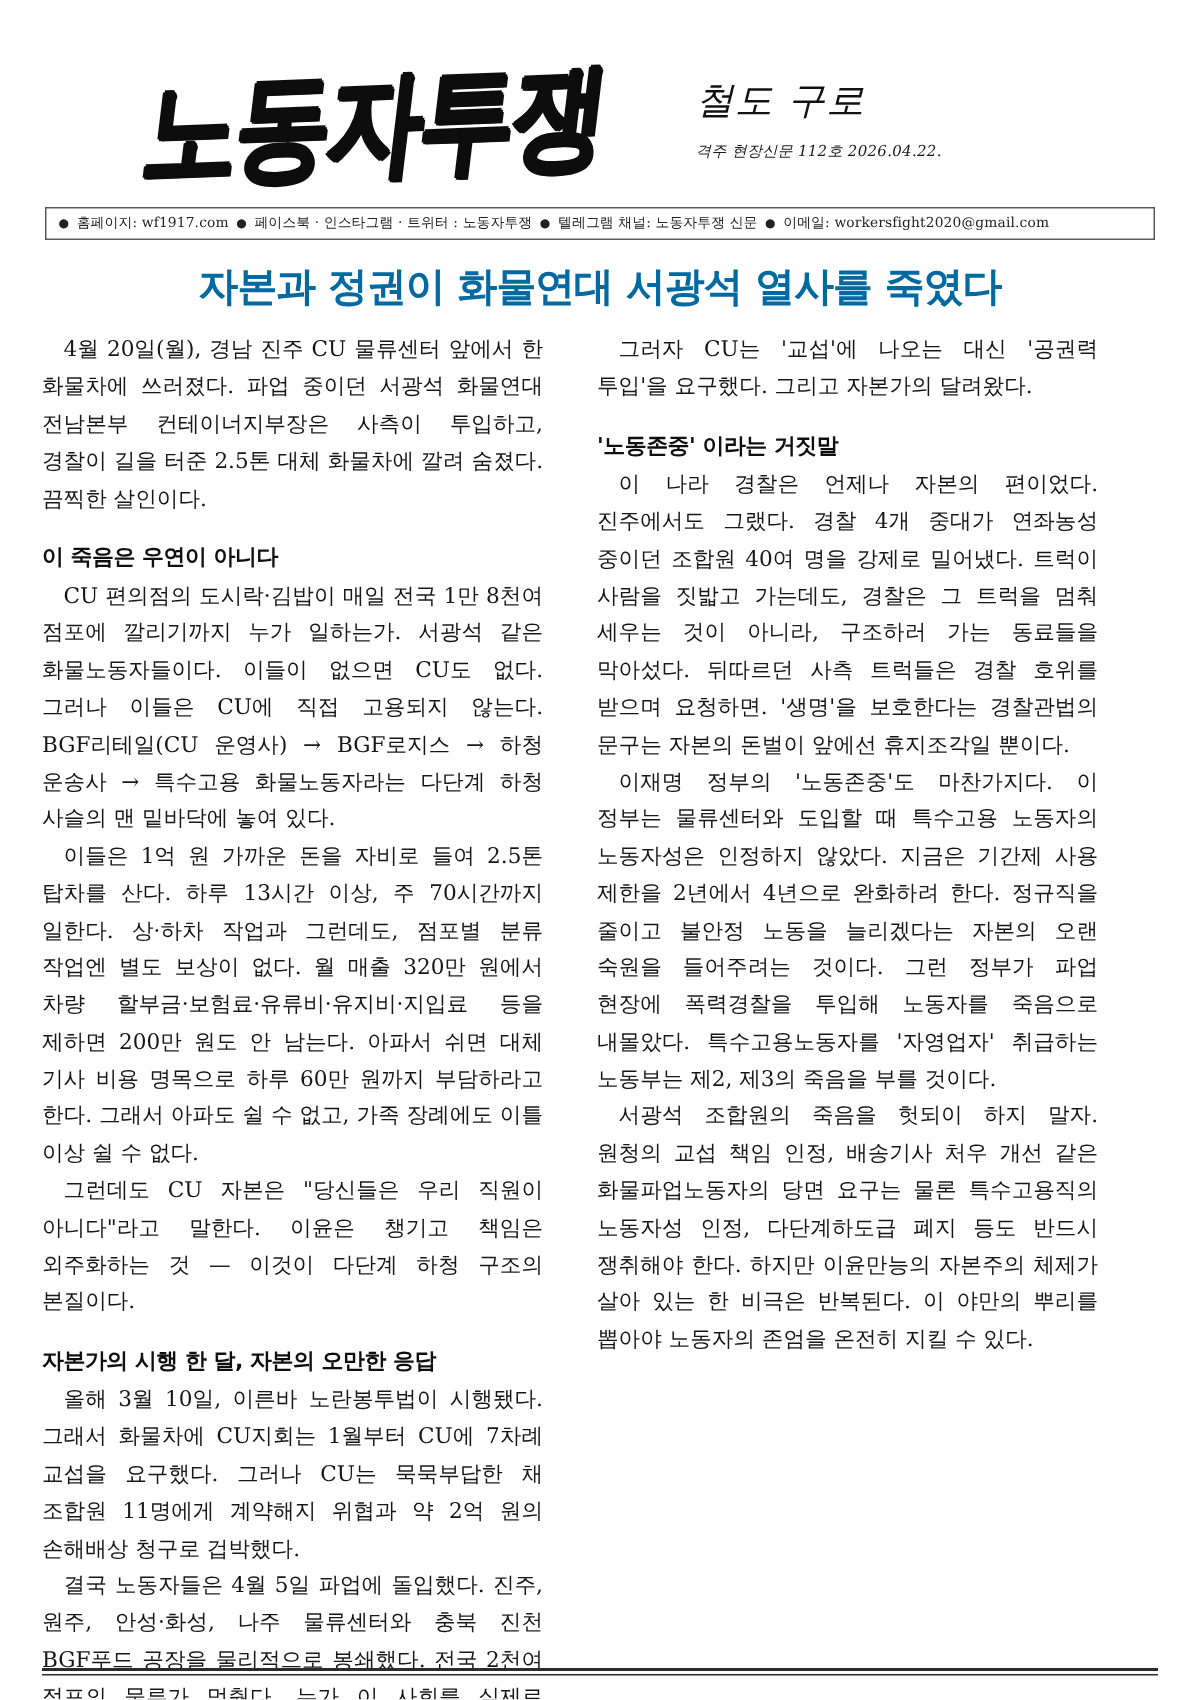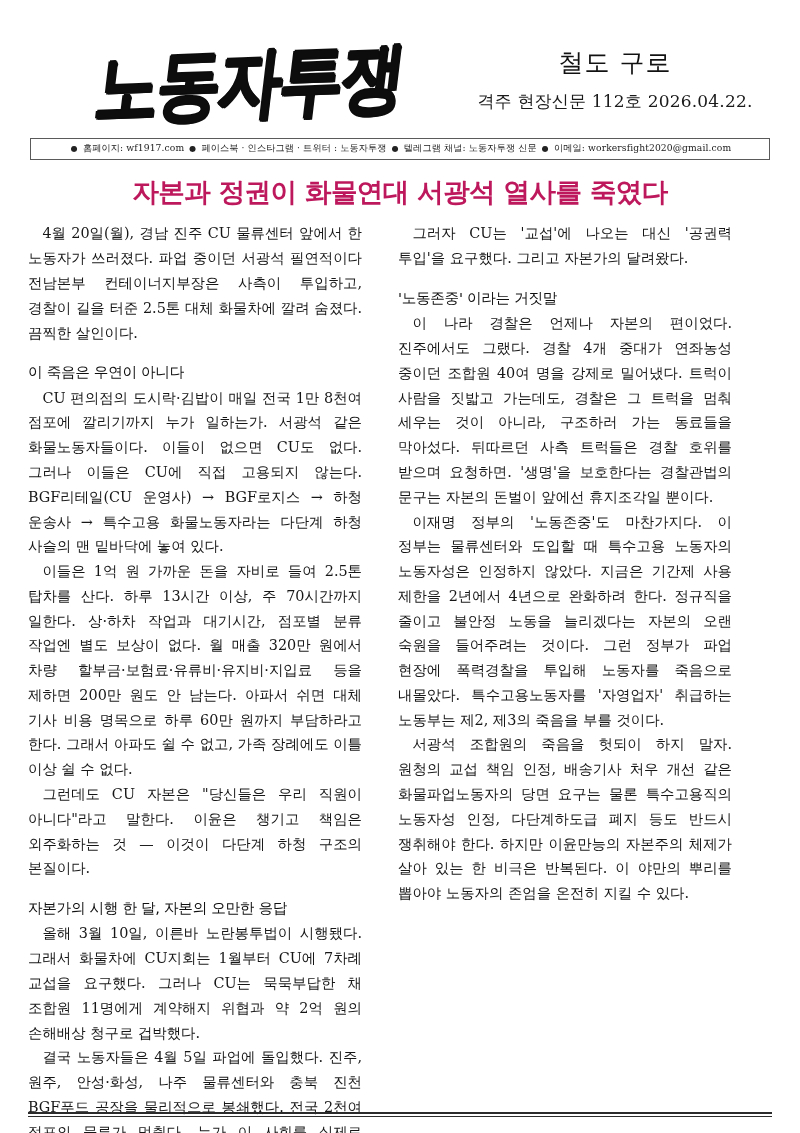--- a/index.html
+++ b/index.html
@@ -49,45 +49,44 @@
     white-space: nowrap;
     text-shadow:
       1.2px 0 0 #0d0d0d,
      -1.2px 0 0 #0d0d0d,
       0 1.1px 0 #0d0d0d,
       0 -1.1px 0 #0d0d0d,
       1.8px 1.2px 0 #0d0d0d;
   }
   .masthead-right {
     flex: 1 1 auto;
-    text-align: center;
     padding-bottom: 4px;
+    font-style: italic;
   }
   .edition-title {
     font-size: 25px;
     font-weight: 400;
     letter-spacing: 1px;
     color: #111;
     margin: 0 0 16px 0;
     line-height: 1.1;
   }
   .edition-sub {
-    font-size: 17px;
+    font-size: 10px;
     color: #1a1a1a;
     letter-spacing: 0.2px;
     line-height: 1.1;
     white-space: nowrap;
   }
 
   
   .contact-bar {
     margin: 16px 30px 0 30px;
     border: 1px solid #5a5a5a;
     padding: 3px 6px 4px 6px;
-    text-align: center;
     font-size: 9.2px;
     letter-spacing: 0.1px;
     color: #222;
     white-space: nowrap;
     overflow: hidden;
   }
   .contact-bar .bullet {
     font-size: 8px;
     vertical-align: middle;
     padding: 0 2px;
@@ -95,21 +94,21 @@
   .contact-bar .seg { display: inline; }
 
   
   .headline {
     margin: 17px 0 10px 0;
     text-align: center;
     font-family: "DejaVu Sans", "Liberation Sans", sans-serif;
     font-size: 26.5px;
     font-weight: 700;
     letter-spacing: -0.6px;
-    color: #be185d;
+    color: #0369a1;
     line-height: 1.15;
   }
 
   
   .columns {
     display: flex;
     padding: 4px 28px 0 28px;
     box-sizing: border-box;
     gap: 0;
   }
@@ -127,21 +126,21 @@
     text-justify: inter-character;
     margin: 0;
     text-indent: 1em;
     color: #161616;
     word-break: keep-all;
   }
 
   .subhead {
     font-family: "DejaVu Sans", "Liberation Sans", sans-serif;
     font-size: 14.6px;
-    font-weight: 400;
+    font-weight: 700;
     color: #0f0f0f;
     margin: 17px 0 3px 0;
     letter-spacing: -0.3px;
     line-height: 1.4;
     word-break: keep-all;
   }
 
   
   .bottom-rules {
     position: absolute;
@@ -180,24 +179,24 @@
     <span class="bullet">●</span>
     <span class="seg">텔레그램 채널: 노동자투쟁 신문</span>
     <span class="bullet">●</span>
     <span class="seg">이메일: workersfight2020@gmail.com</span>
   </div>
 
   <h1 class="headline">자본과 정권이 화물연대 서광석 열사를 죽였다</h1>
 
   <div class="columns">
     <div class="col left" id="left-col">
-        <p class="para">4월 20일(월), 경남 진주 CU 물류센터 앞에서 한 노동자가 쓰러졌다. 파업 중이던 서광석 필연적이다 전남본부 컨테이너지부장은 사측이 투입하고, 경찰이 길을 터준 2.5톤 대체 화물차에 깔려 숨졌다. 끔찍한 살인이다.</p>
+        <p class="para">4월 20일(월), 경남 진주 CU 물류센터 앞에서 한 화물차에 쓰러졌다. 파업 중이던 서광석 화물연대 전남본부 컨테이너지부장은 사측이 투입하고, 경찰이 길을 터준 2.5톤 대체 화물차에 깔려 숨졌다. 끔찍한 살인이다.</p>
         <h2 class="subhead">이 죽음은 우연이 아니다</h2>
         <p class="para">CU 편의점의 도시락·김밥이 매일 전국 1만 8천여 점포에 깔리기까지 누가 일하는가. 서광석 같은 화물노동자들이다. 이들이 없으면 CU도 없다. 그러나 이들은 CU에 직접 고용되지 않는다. BGF리테일(CU 운영사) → BGF로지스 → 하청 운송사 → 특수고용 화물노동자라는 다단계 하청 사슬의 맨 밑바닥에 놓여 있다.</p>
-        <p class="para">이들은 1억 원 가까운 돈을 자비로 들여 2.5톤 탑차를 산다. 하루 13시간 이상, 주 70시간까지 일한다. 상·하차 작업과 대기시간, 점포별 분류 작업엔 별도 보상이 없다. 월 매출 320만 원에서 차량 할부금·보험료·유류비·유지비·지입료 등을 제하면 200만 원도 안 남는다. 아파서 쉬면 대체 기사 비용 명목으로 하루 60만 원까지 부담하라고 한다. 그래서 아파도 쉴 수 없고, 가족 장례에도 이틀 이상 쉴 수 없다.</p>
+        <p class="para">이들은 1억 원 가까운 돈을 자비로 들여 2.5톤 탑차를 산다. 하루 13시간 이상, 주 70시간까지 일한다. 상·하차 작업과 그런데도, 점포별 분류 작업엔 별도 보상이 없다. 월 매출 320만 원에서 차량 할부금·보험료·유류비·유지비·지입료 등을 제하면 200만 원도 안 남는다. 아파서 쉬면 대체 기사 비용 명목으로 하루 60만 원까지 부담하라고 한다. 그래서 아파도 쉴 수 없고, 가족 장례에도 이틀 이상 쉴 수 없다.</p>
         <p class="para">그런데도 CU 자본은 "당신들은 우리 직원이 아니다"라고 말한다. 이윤은 챙기고 책임은 외주화하는 것 — 이것이 다단계 하청 구조의 본질이다.</p>
         <h2 class="subhead">자본가의 시행 한 달, 자본의 오만한 응답</h2>
         <p class="para">올해 3월 10일, 이른바 노란봉투법이 시행됐다. 그래서 화물차에 CU지회는 1월부터 CU에 7차례 교섭을 요구했다. 그러나 CU는 묵묵부답한 채 조합원 11명에게 계약해지 위협과 약 2억 원의 손해배상 청구로 겁박했다.</p>
         <p class="para">결국 노동자들은 4월 5일 파업에 돌입했다. 진주, 원주, 안성·화성, 나주 물류센터와 충북 진천 BGF푸드 공장을 물리적으로 봉쇄했다. 전국 2천여 점포의 물류가 멈췄다. 누가 이 사회를 실제로 움직이는가. CU 임원 같은 자본가들이 아니다. 화물노동자, 물류창고 노동자, 공장 노동자들이다. 노동자가 멈추면 사회가 멈춘다.</p>
       </div>
     <div class="col right" id="right-col">
         <p class="para">그러자 CU는 '교섭'에 나오는 대신 '공권력 투입'을 요구했다. 그리고 자본가의 달려왔다.</p>
         <h2 class="subhead">'노동존중' 이라는 거짓말</h2>
         <p class="para">이 나라 경찰은 언제나 자본의 편이었다. 진주에서도 그랬다. 경찰 4개 중대가 연좌농성 중이던 조합원 40여 명을 강제로 밀어냈다. 트럭이 사람을 짓밟고 가는데도, 경찰은 그 트럭을 멈춰 세우는 것이 아니라, 구조하러 가는 동료들을 막아섰다. 뒤따르던 사측 트럭들은 경찰 호위를 받으며 요청하면. '생명'을 보호한다는 경찰관법의 문구는 자본의 돈벌이 앞에선 휴지조각일 뿐이다.</p>
         <p class="para">이재명 정부의 '노동존중'도 마찬가지다. 이 정부는 물류센터와 도입할 때 특수고용 노동자의 노동자성은 인정하지 않았다. 지금은 기간제 사용 제한을 2년에서 4년으로 완화하려 한다. 정규직을 줄이고 불안정 노동을 늘리겠다는 자본의 오랜 숙원을 들어주려는 것이다. 그런 정부가 파업 현장에 폭력경찰을 투입해 노동자를 죽음으로 내몰았다. 특수고용노동자를 '자영업자' 취급하는 노동부는 제2, 제3의 죽음을 부를 것이다.</p>

